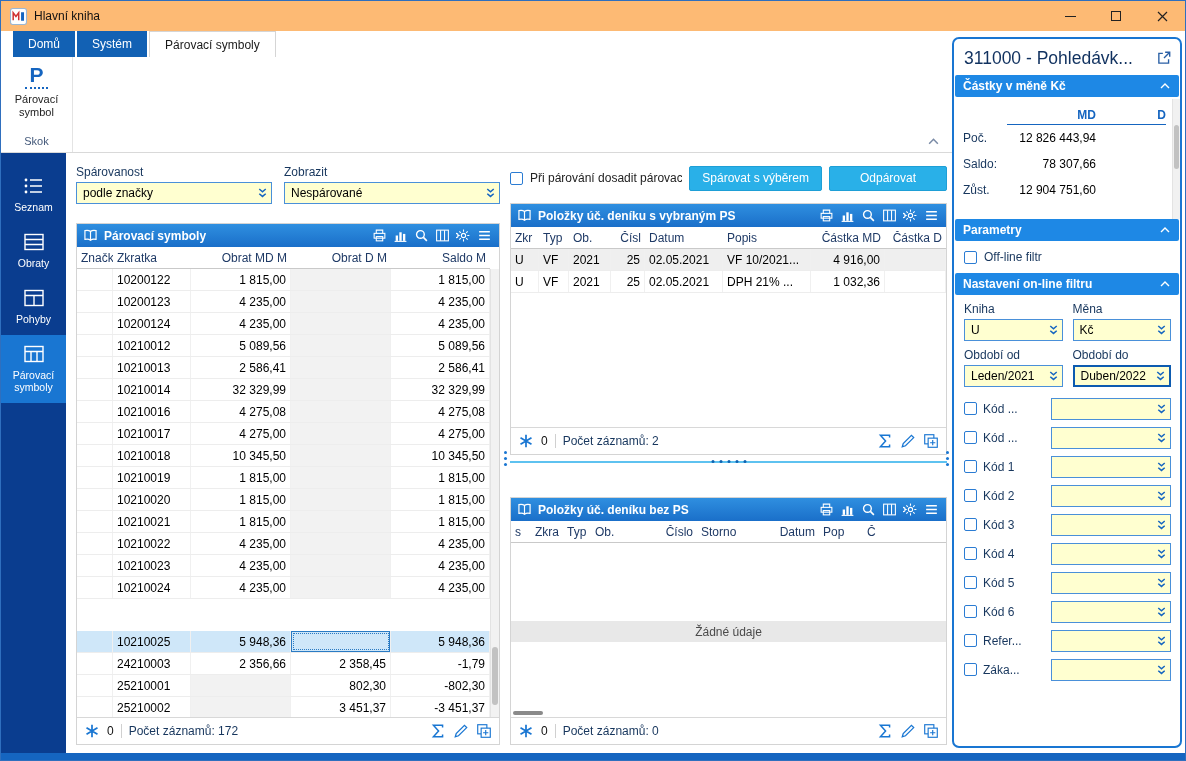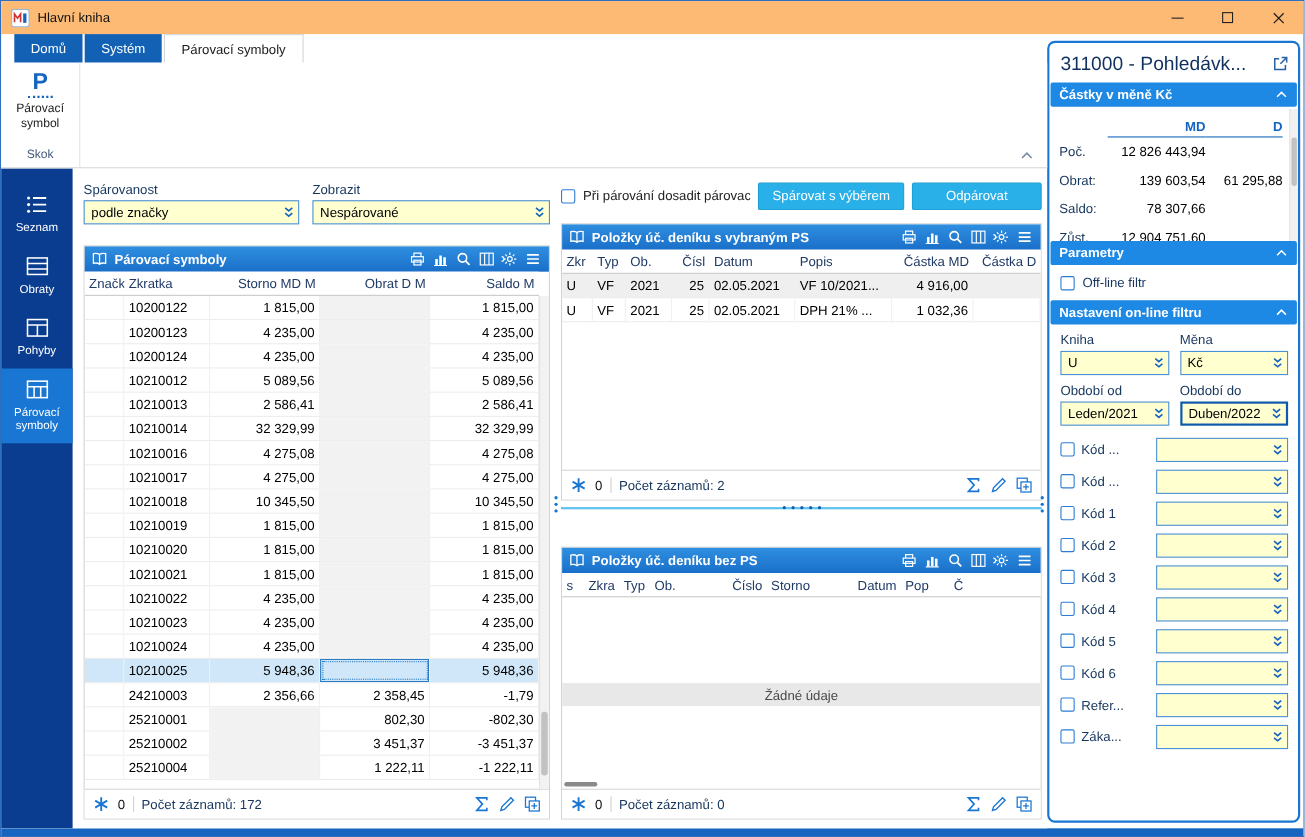--- a/index.html
+++ b/index.html
@@ -68,21 +68,21 @@
 
   .colhead { flex:0 0 22px; display:flex; align-items:center; border-bottom:1px solid #c9c9c9; background:#fff; }
   .ch { padding:0 4px; color:#1f3a66; font-size:12px; white-space:nowrap; overflow:hidden; }
   .ch.r { text-align:right; }
 
   .tbody { flex:1; overflow:hidden; position:relative; }
   .tr { display:flex; height:22px; border-bottom:1px solid #ededed; align-items:stretch; }
   .td { padding:0 4px; display:flex; align-items:center; border-right:1px solid #f0f0f0; overflow:hidden; white-space:nowrap; }
   .td.r { justify-content:flex-end; }
   .td.emptycell { background:#f2f2f2; }
-  .tr.sel { background:#cfe7f9; }
+  .tr.sel { background:#cfe7f9;margin-top:32px; }
   .tr.sel .td.emptycell { background:#cfe7f9; }
   .td.focuscell { box-shadow: inset 0 0 0 1px #2a7bc4; outline:1px dotted #2a7bc4; outline-offset:-3px; }
   .tr.cursor { background:#efefef; }
 
   .pairing-table .colhead, .pairing-table .tbody { margin-right:9px; }
   .vscroll { position:absolute; right:0; top:45px; bottom:27px; width:9px; background:#f2f2f2; border-left:1px solid #e3e3e3; }
   .vthumb { position:absolute; left:1px; right:1px; bottom:12px; height:58px; background:#c2c2c2; border-radius:3px; }
 
   .statusbar { flex:0 0 27px; border-top:1px solid #d8d8d8; display:flex; align-items:center; padding:0 7px; gap:7px; background:#fff; }
   .badge { font-size:12px; color:#111; }
@@ -314,21 +314,21 @@
                   <span class="hicon">
                     <svg viewBox="0 0 14 14">
                       <path d="M2 3.5H12M2 7H12M2 10.5H12" stroke="currentColor" stroke-width="1.4"></path>
                     </svg>
                   </span>
                 </span>
               </div>
             <div class="colhead" id="pairing-cols">
                 <span class="ch" style="width:36px;">Značka</span>
                 <span class="ch" style="width:78px;">Zkratka</span>
-                <span class="ch r" style="width:100px;">Storno MD M</span>
+                <span class="ch r" style="width:100px;">Obrat MD M</span>
                 <span class="ch r" style="width:100px;">Obrat D M</span>
                 <span class="ch r" style="flex:1;">Saldo M</span>
               </div>
             <div class="tbody" id="pairing-body">
                 <div class="tr">
                   <span class="td" style="width:36px;"></span>
                   <span class="td" style="width:78px;">10200122</span>
                   <span class="td r" style="width:100px;">1 815,00</span>
                   <span class="td r emptycell" style="width:100px;"></span>
                   <span class="td r" style="flex:1;">1 815,00</span>
@@ -755,25 +755,20 @@
         <div class="amt-grid" id="amounts">
             <div class="amt-row head">
      <span class="amt-label"></span>
      <span class="amt-md">MD</span>
      <span class="amt-d">D</span>
    </div>
             <div class="amt-row">
      <span class="amt-label">Poč.</span>
      <span class="amt-md">12 826 443,94</span>
      <span class="amt-d"></span>
-   </div>
-            <div class="amt-row">
-     <span class="amt-label">Obrat:</span>
-     <span class="amt-md">139 603,54</span>
-     <span class="amt-d">61 295,88</span>
    </div>
             <div class="amt-row">
      <span class="amt-label">Saldo:</span>
      <span class="amt-md">78 307,66</span>
      <span class="amt-d"></span>
    </div>
             <div class="amt-row">
      <span class="amt-label">Zůst.</span>
      <span class="amt-md">12 904 751,60</span>
      <span class="amt-d"></span>

